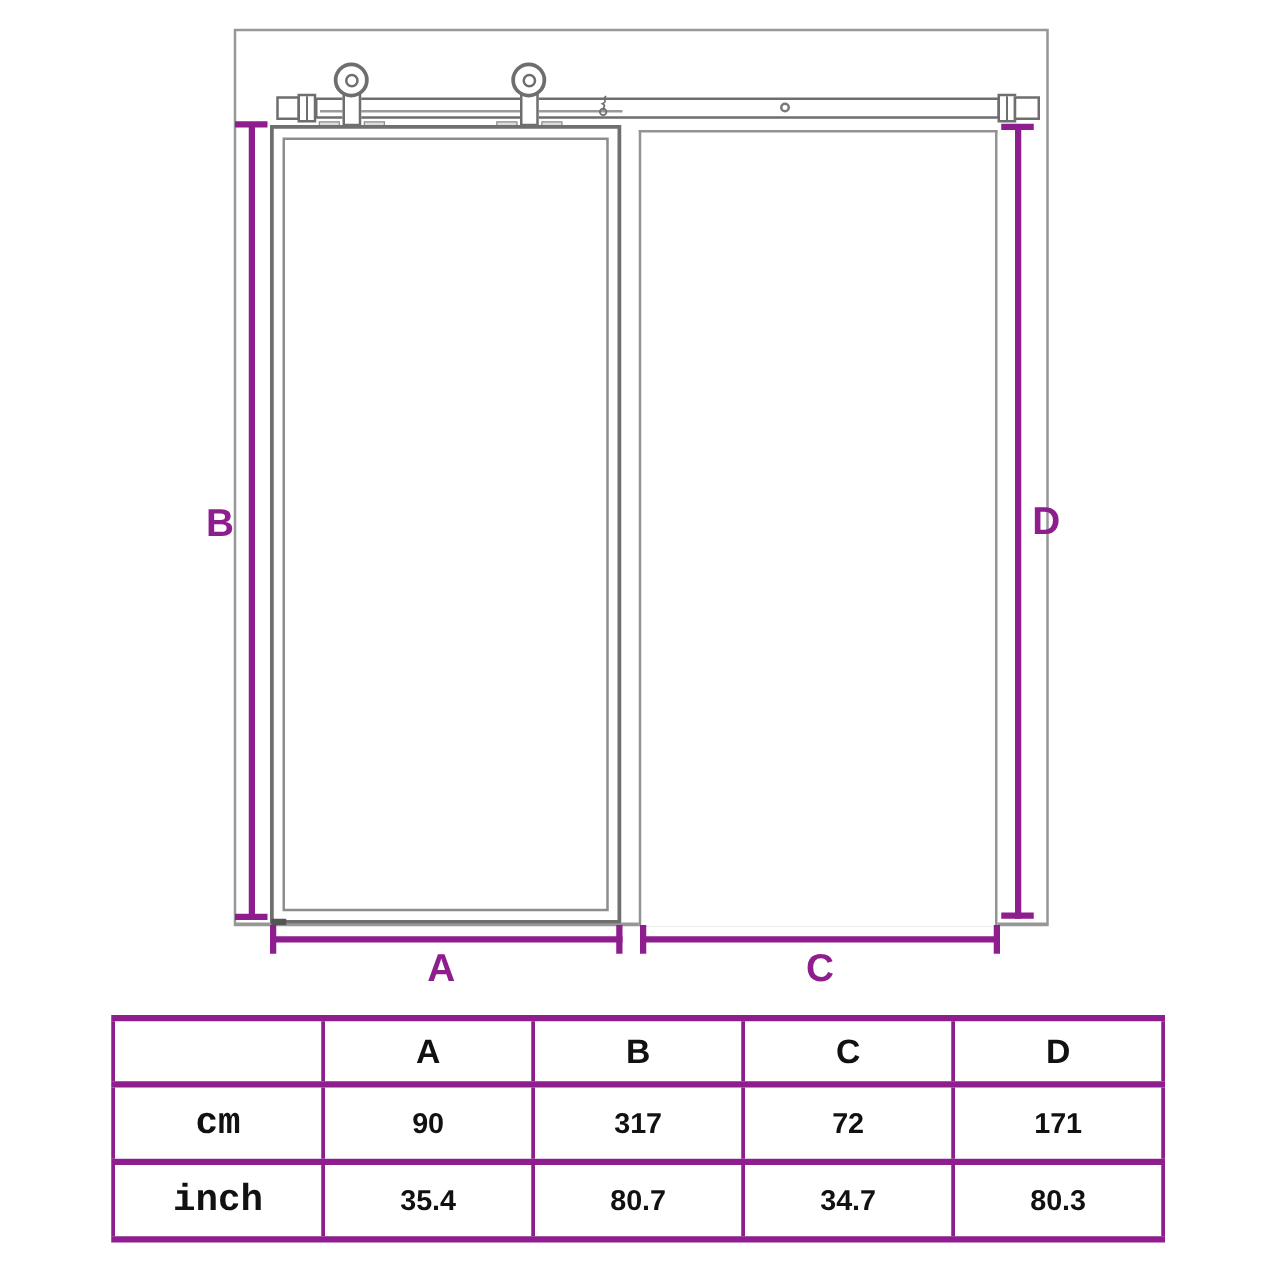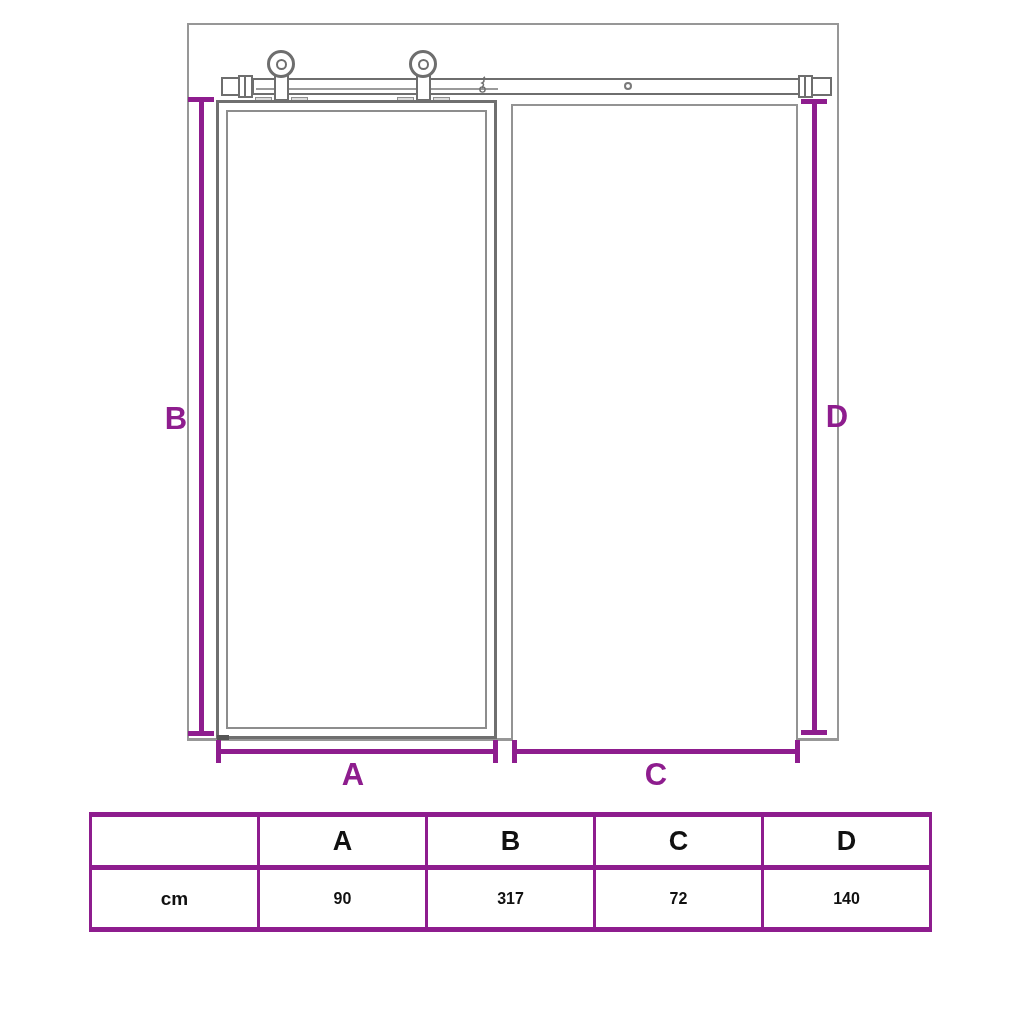--- a/index.html
+++ b/index.html
@@ -55,22 +55,22 @@
     position: absolute; left: 89px; top: 812px; width: 843px;
     border-collapse: collapse; table-layout: fixed;
   }
   .dims-table td {
     border: 3px solid #8e1d8e;
     border-top-width: 5px; border-bottom-width: 5px;
     text-align: center; vertical-align: middle;
     color: #111111; font-weight: bold; background: #ffffff;
   }
   .dims-table tr.head-row td { height: 53px; font-size: 27px; }
-  .dims-table tr.data-row td { height: 62px; font-size: 16px; }
-  .dims-table tr.data-row td.row-label { font-size: 19px; }
+  .dims-table tr.data-row td { height: 62px; font-size: 23px; }
+  .dims-table tr.data-row td.row-label { font-size: 30px; font-family: Liberation Mono, monospace; }
 </style>
 </head>
 <body>
 
 <div class="canvas">
 
   <div class="abs wall" style="left:187px; top:23px; width:652px; height:718px;"></div>
 
   <div class="abs rail-bar" style="left:252px; top:78px; width:548px; height:17px;"></div>
   <div class="abs rail-line" style="left:256px; top:88px; width:242px; height:2px;"></div>
@@ -132,18 +132,25 @@
       <td>A</td>
       <td>B</td>
       <td>C</td>
       <td>D</td>
     </tr>
     <tr class="data-row">
       <td class="row-label">cm</td>
       <td>90</td>
       <td>317</td>
       <td>72</td>
-      <td>140</td>
+      <td>171</td>
+    </tr>
+    <tr class="data-row">
+      <td class="row-label">inch</td>
+      <td>35.4</td>
+      <td>80.7</td>
+      <td>34.7</td>
+      <td>80.3</td>
     </tr>
   </tbody>
     </table>
 
 </div>
 
 </body></html>

